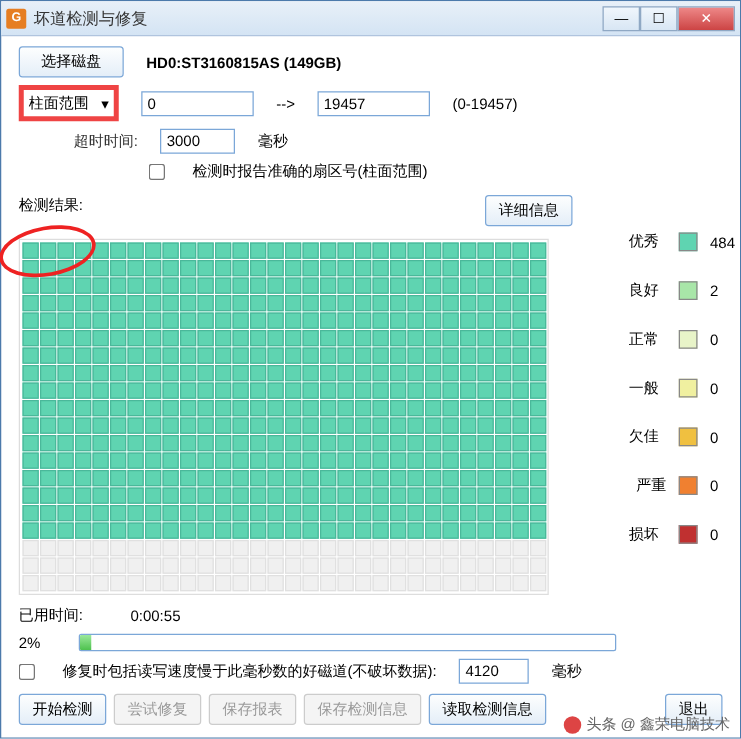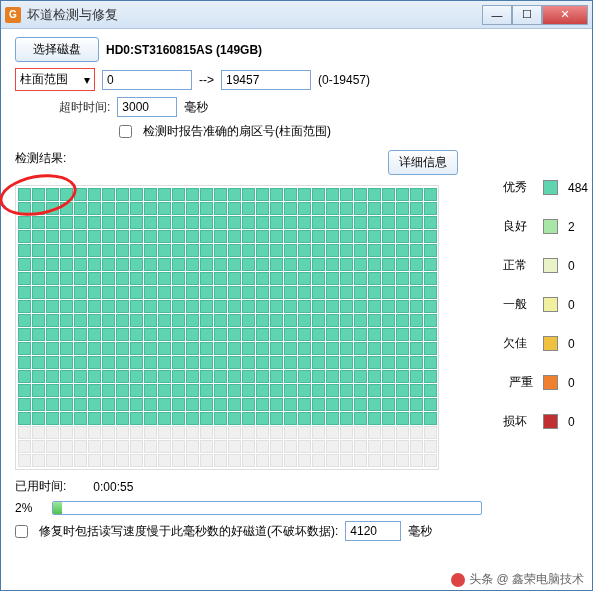--- a/index.html
+++ b/index.html
@@ -5,24 +5,24 @@
 * { box-sizing: border-box; margin: 0; padding: 0; }
 body { font-family: "Microsoft YaHei", SimSun, sans-serif; font-size: 12px; background: #fff; }
 .window { width: 593px; height: 591px; border: 1px solid #4c7aab; background: #fff; position: relative; }
 .titlebar { height: 28px; background: linear-gradient(#e8f0f8, #d4e4f4); display: flex; align-items: center; padding: 0 4px; border-bottom: 1px solid #b0c4de; }
 .title-icon { width: 16px; height: 16px; background: #e67e22; border-radius: 2px; margin-right: 6px; display: flex; align-items: center; justify-content: center; color: #fff; font-size: 10px; font-weight: bold; }
 .title-text { flex: 1; color: #333; font-size: 13px; }
 .win-btns { display: flex; gap: 0; }
 .win-btn { width: 30px; height: 20px; border: 1px solid #8fa8c4; background: linear-gradient(#f0f6fc,#d8e6f4); display: flex; align-items: center; justify-content: center; font-size: 11px; cursor: pointer; }
 .win-btn.close { background: linear-gradient(#e88,#c44); color: #fff; width: 46px; }
 .content { padding: 8px 14px; }
-.row { display: flex; align-items: center; margin-bottom: 6px; gap: 7px; }
+.row { display: flex; align-items: center; margin-bottom: 6px; gap: 18px; }
 .btn { border: 1px solid #7ba7d8; background: linear-gradient(#fdfefe,#e4eef8); padding: 3px 10px; border-radius: 3px; cursor: pointer; font-size: 12px; font-family: inherit; }
 .btn.disabled { color: #999; border-color: #ccc; background: #f4f4f4; }
-.dropdown { border: 1px solid #ef4444; background: #fff; padding: 2px 4px; min-width: 80px; display: flex; align-items: center; justify-content: space-between; }
+.dropdown { border: 4px solid #ef4444; background: #fff; padding: 2px 4px; min-width: 80px; display: flex; align-items: center; justify-content: space-between; }
 .input { border: 1px solid #7ba7d8; background: #fff; padding: 2px 4px; font-size: 12px; font-family: inherit; }
 .label { color: #333; }
 .disk-label { font-weight: bold; }
 .cb { margin-right: 4px; }
 .grid-area { position: relative; margin-top: 6px; }
 .grid { display: grid; grid-template-columns: repeat(30, 13px); grid-auto-rows: 13px; gap: 1px; background: #fff; border: 1px solid #ddd; padding: 2px; width: 424px; }
 .cell { background: #f0f0f0; border: 1px solid #e0e0e0; }
 .cell.g { background: #5fd4b1; border: 1px solid #4ab89a; }
 .red-circle { position: absolute; left: -16px; top: -10px; width: 78px; height: 40px; border: 3px solid #e22; border-radius: 50%; pointer-events: none; transform: rotate(-10deg); }
 .legend { margin-left: 20px; }
@@ -739,19 +739,28 @@
       </div>
     </div>
 
     <div class="row" style="margin-top:6px">
       <input type="checkbox" class="cb" style="">
       <span>修复时包括读写速度慢于此毫秒数的好磁道(不破坏数据):</span>
       <input class="input" style="width: 56px;" value="4120">
       <span>毫秒</span>
     </div>
 
+    <div class="bottom-btns">
+      <button class="btn">开始检测</button>
+      <button class="btn disabled">尝试修复</button>
+      <button class="btn disabled">保存报表</button>
+      <button class="btn disabled">保存检测信息</button>
+      <button class="btn">读取检测信息</button>
+      <div style="flex:1"></div>
+      <button class="btn">退出</button>
+    </div>
   </div>
 
   <div class="watermark">
     <div class="wm-icon"></div>
     <span>头条 @ 鑫荣电脑技术</span>
   </div>
 </div>
 
 </body></html>

